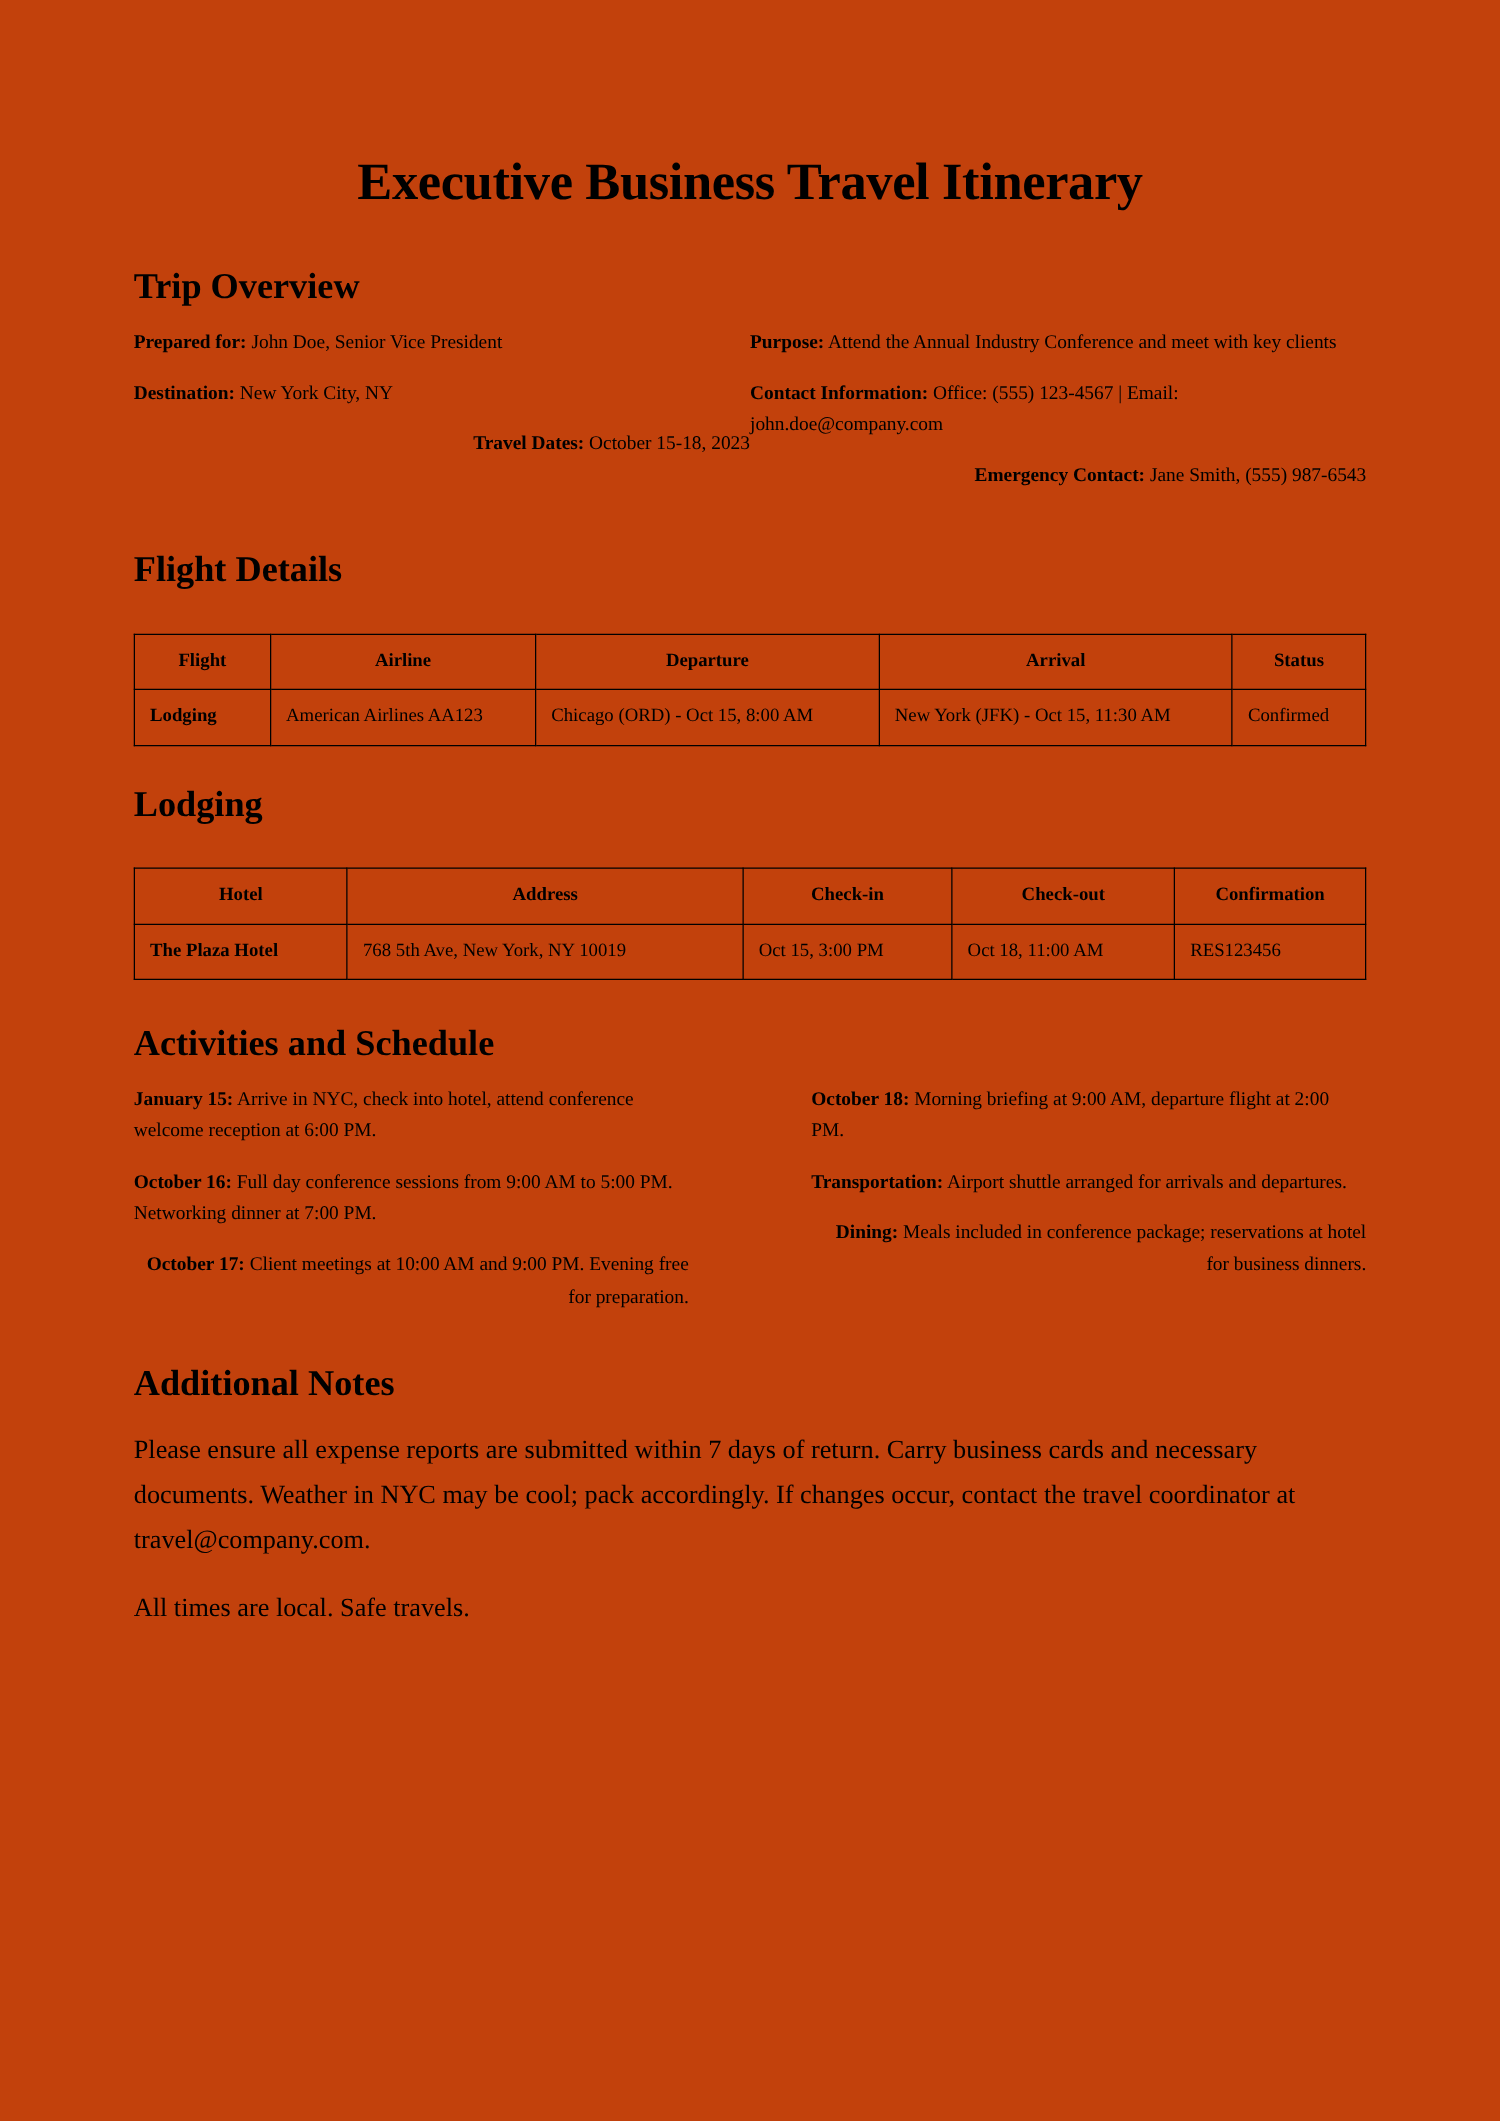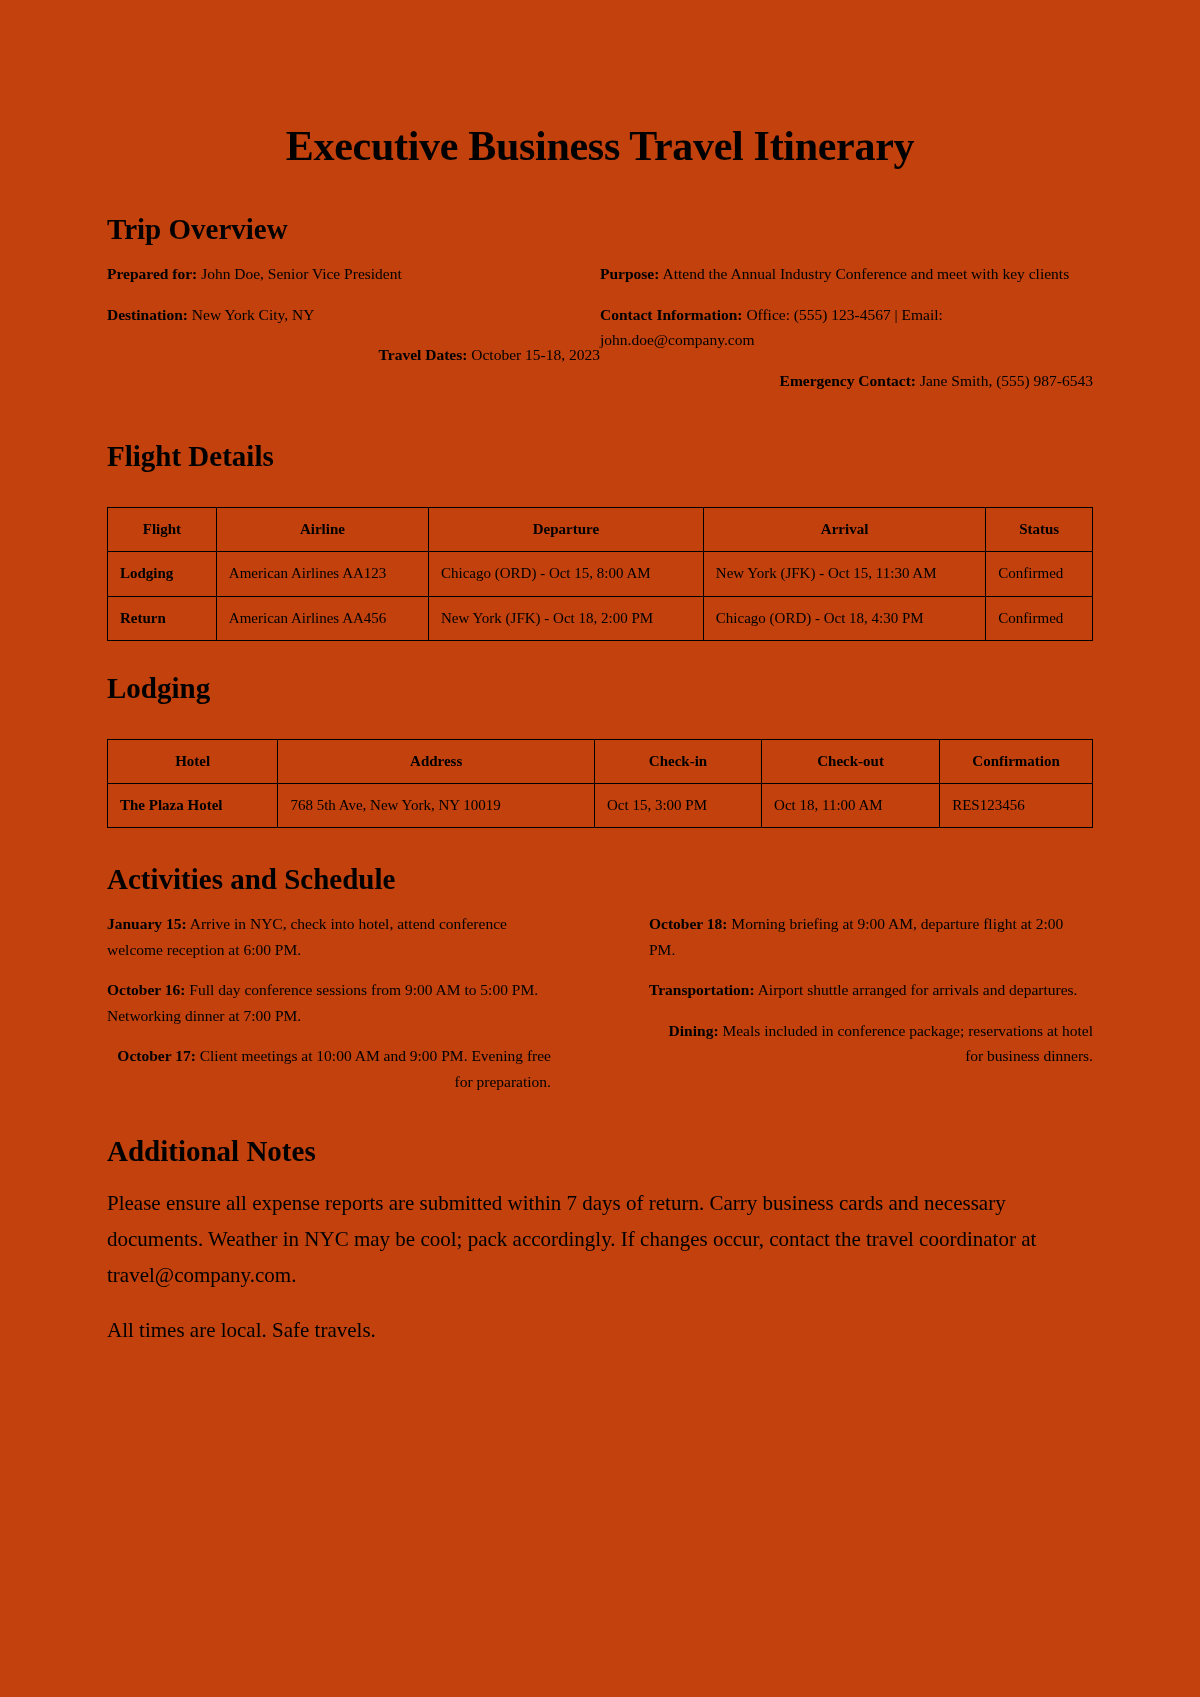--- a/index.html
+++ b/index.html
@@ -155,27 +155,20 @@
         </tr>
       </thead>
       <tbody>
         <tr>
           <td class="bold-cell">Lodging</td>
           <td>American Airlines AA123</td>
           <td>Chicago (ORD) - Oct 15, 8:00 AM</td>
           <td>New York (JFK) - Oct 15, 11:30 AM</td>
           <td class="center-cell">Confirmed</td>
         </tr>
-        <tr>
-          <td class="bold-cell">Return</td>
-          <td>American Airlines AA456</td>
-          <td>New York (JFK) - Oct 18, 2:00 PM</td>
-          <td>Chicago (ORD) - Oct 18, 4:30 PM</td>
-          <td class="center-cell">Confirmed</td>
-        </tr>
       </tbody>
     </table>
   </div>
 
   <div class="sec-lodging">
     <h2 class="section-heading">Lodging</h2>
     <table class="doc-table lodging-table">
       <colgroup>
         <col class="c0">
           <col class="c1">

